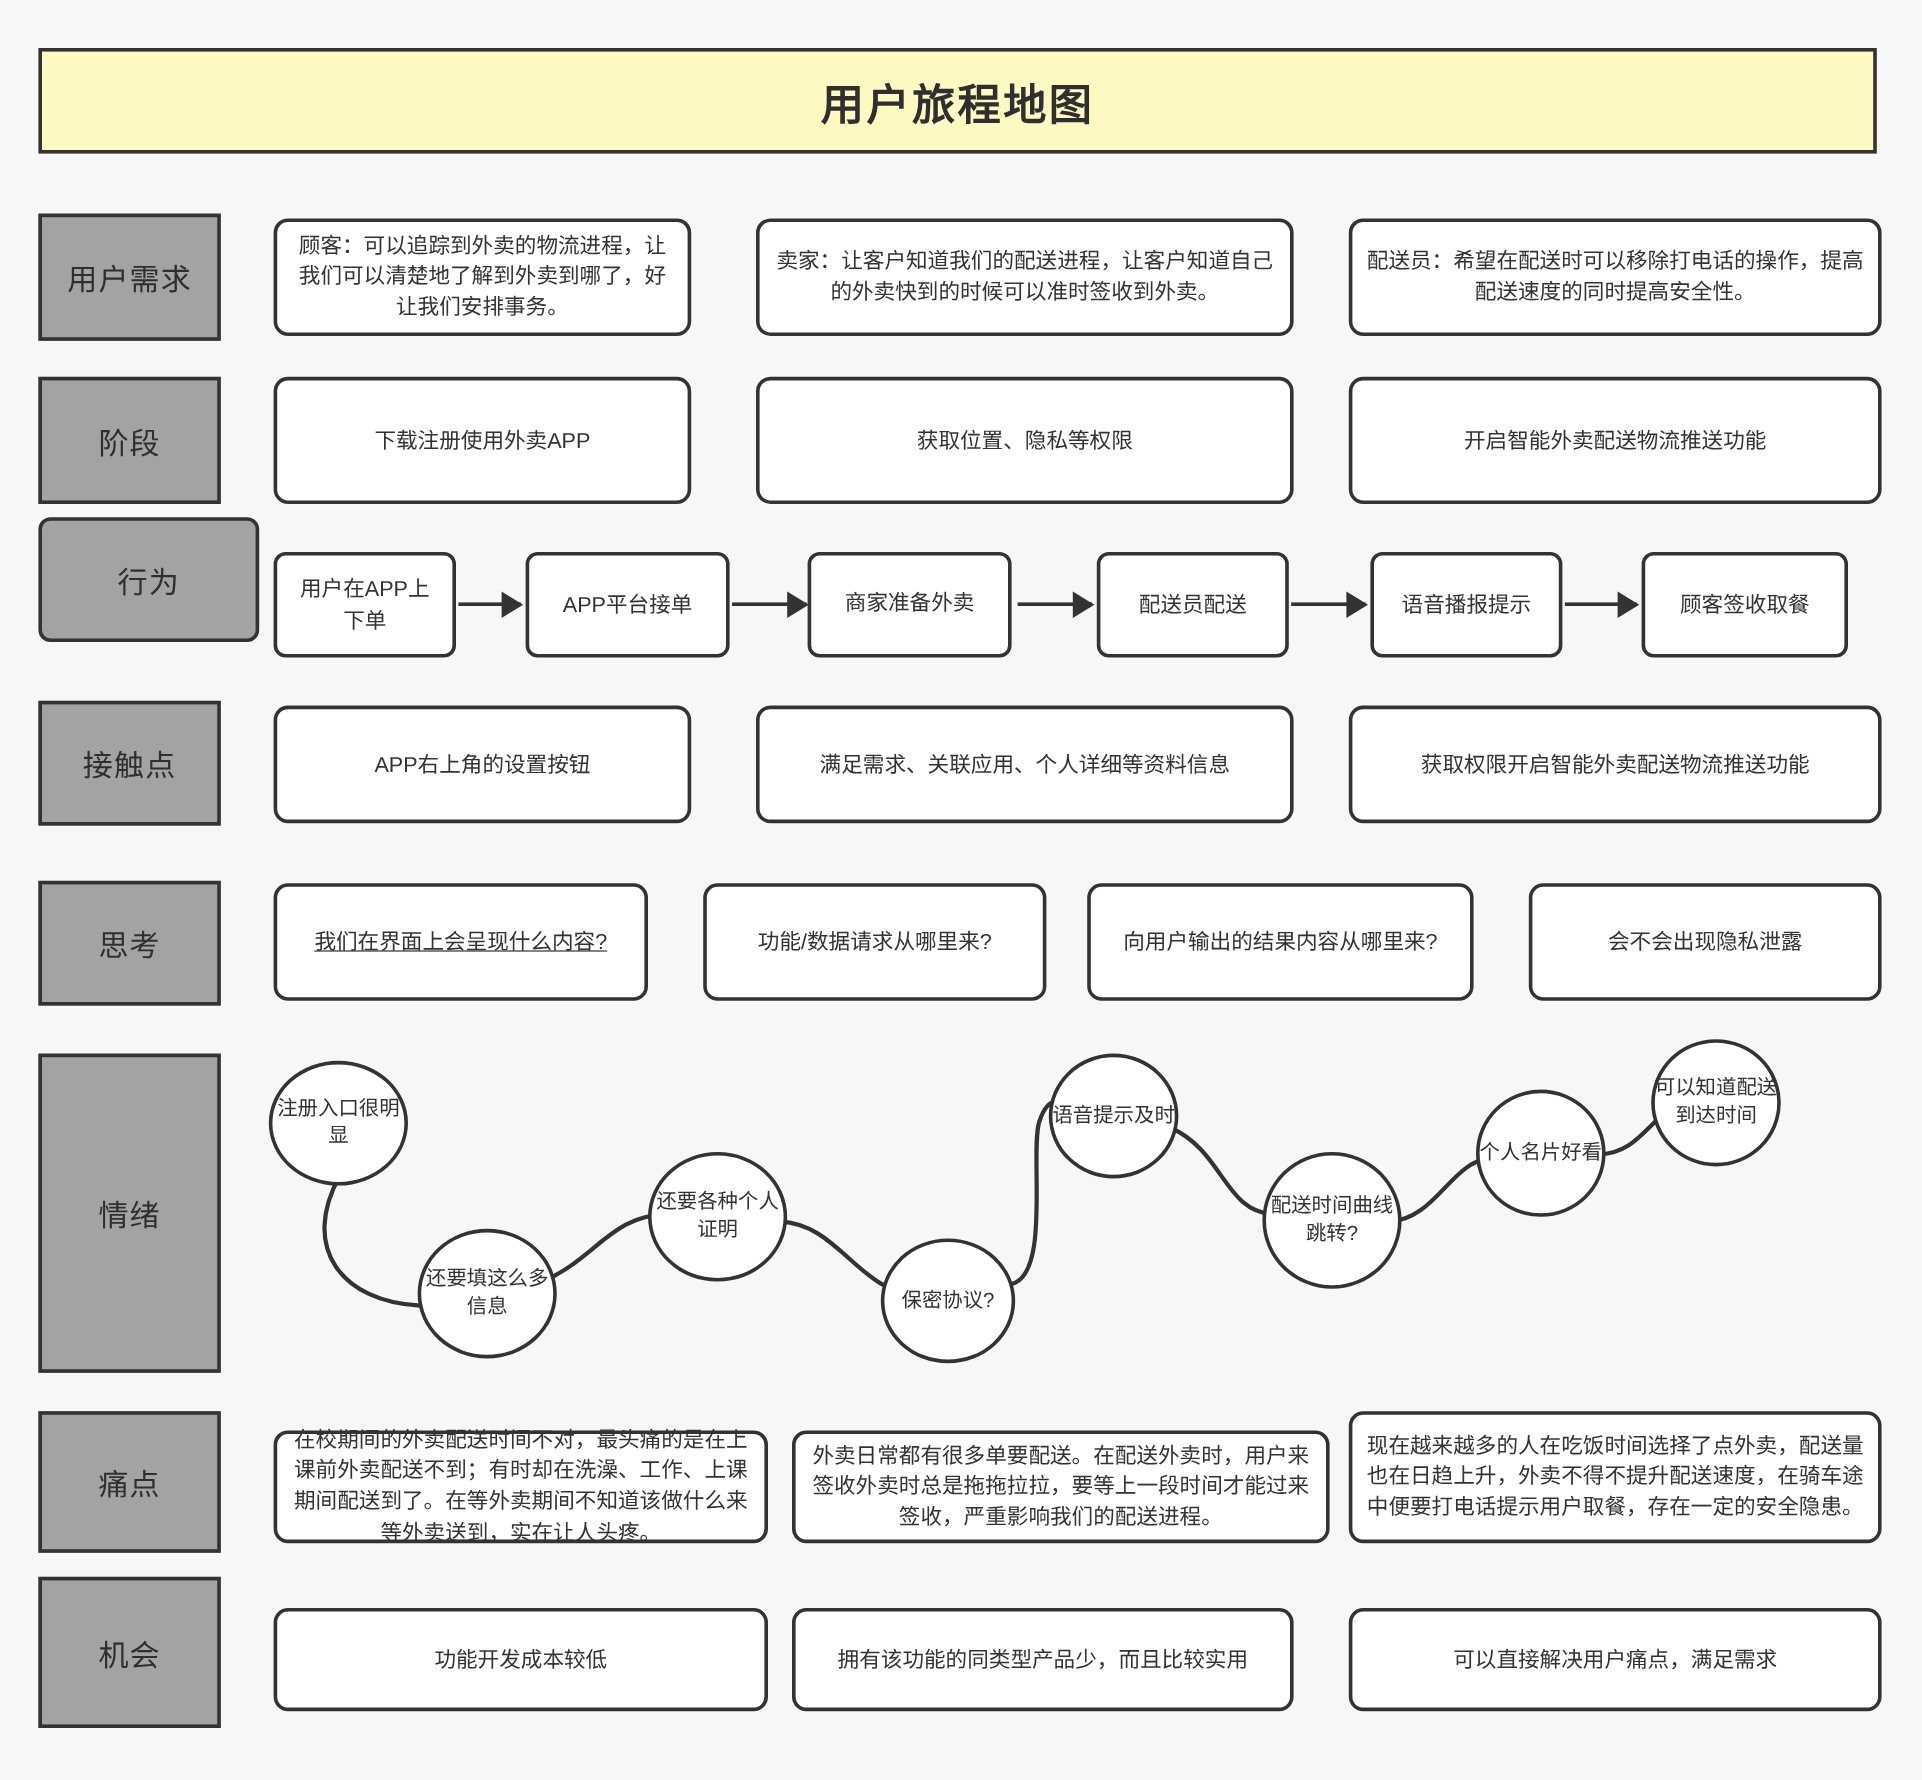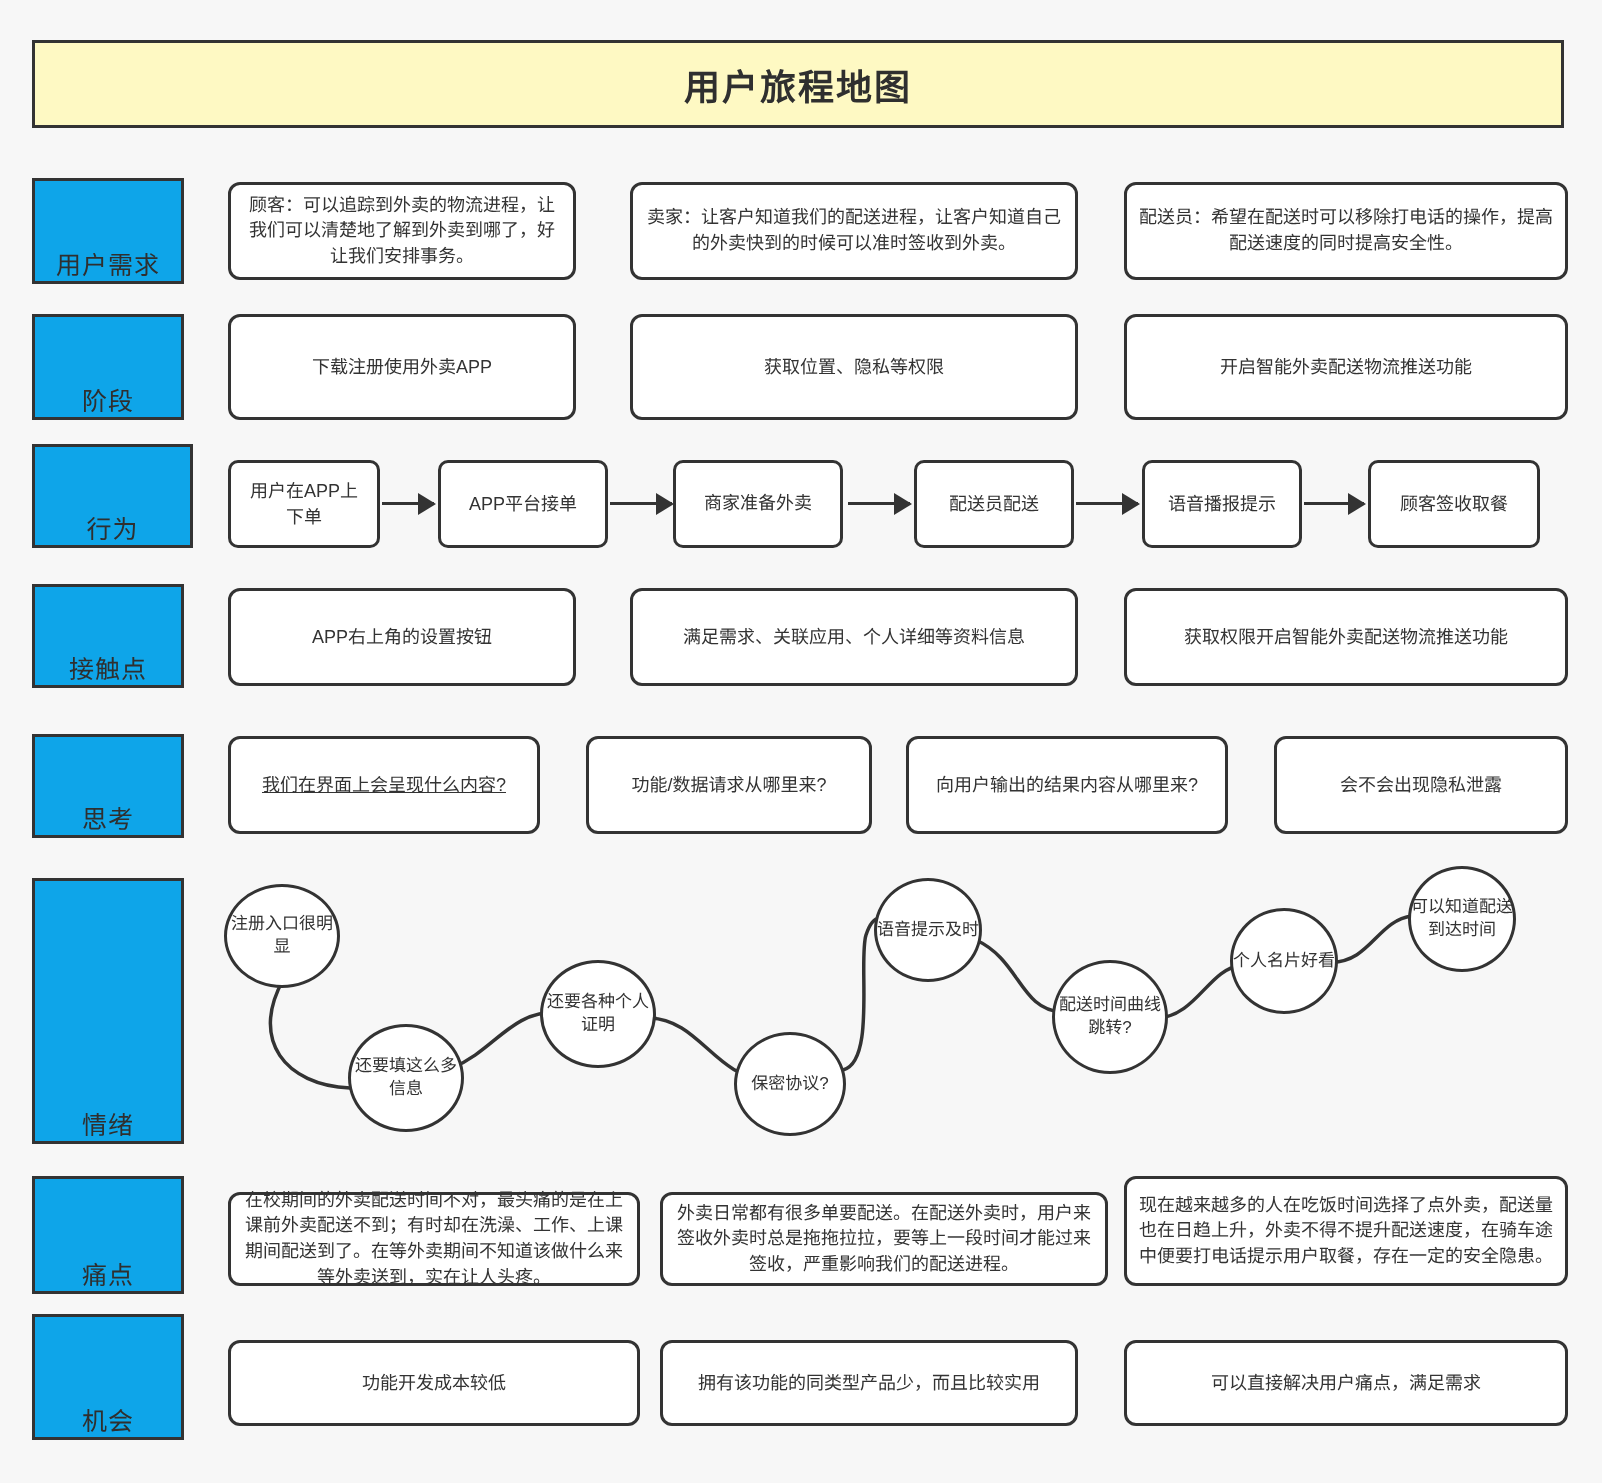--- a/index.html
+++ b/index.html
@@ -39,25 +39,25 @@
   .title-banner .title-text {
     font-size: 36px;
     font-weight: bold;
     color: #2f2f2f;
     letter-spacing: 2px;
   }
 
   
   .row-label {
     position: absolute;
-    background: #0ea5e9;
+    background: #a3a3a3;
     border: 3px solid #333333;
     box-sizing: border-box;
     display: flex;
-    align-items: flex-end;
+    align-items: center;
     justify-content: center;
     font-size: 25px;
     color: #2f2f2f;
     letter-spacing: 1px;
   }
 
   
   .card {
     position: absolute;
     background: #ffffff;
@@ -153,21 +153,21 @@
   <div class="card" style="left:228px; top:314px; width:348px; height:106px;">
     <span>下载注册使用外卖APP</span>
   </div>
   <div class="card" style="left:630px; top:314px; width:448px; height:106px;">
     <span>获取位置、隐私等权限</span>
   </div>
   <div class="card" style="left:1124px; top:314px; width:444px; height:106px;">
     <span>开启智能外卖配送物流推送功能</span>
   </div>
 
-  <div class="row-label" style="left:32px; top:444px; width:161px; height:104px;">
+  <div class="row-label" style="left:32px; top:431px; width:184px; height:104px;border-radius:10px;">
     <span>行为</span>
   </div>
 
   <div class="card flow-step" style="left:228px; top:460px; width:152px; height:88px;">
     <span>用户在APP上下单</span>
   </div>
   <div class="arrow" style="left:382px; top:502px; width:52px;"></div>
 
   <div class="card flow-step" style="left:438px; top:460px; width:170px; height:88px;">
     <span>APP平台接单</span>
@@ -259,21 +259,21 @@
   </div>
   <div class="emotion-node" style="left:874px; top:878px; width:108px; height:104px;">
     <span>语音提示及时</span>
   </div>
   <div class="emotion-node" style="left:1052px; top:960px; width:116px; height:114px;">
     <span>配送时间曲线跳转?</span>
   </div>
   <div class="emotion-node" style="left:1230px; top:908px; width:108px; height:106px;">
     <span>个人名片好看</span>
   </div>
-  <div class="emotion-node" style="left:1408px; top:866px; width:108px; height:106px;">
+  <div class="emotion-node" style="left:1376px; top:866px; width:108px; height:106px;">
     <span>可以知道配送到达时间</span>
   </div>
 
   <div class="row-label" style="left:32px; top:1176px; width:152px; height:118px;">
     <span>痛点</span>
   </div>
   <div class="card dense" style="left:228px; top:1192px; width:412px; height:94px;">
     <span>在校期间的外卖配送时间不对，最头痛的是在上课前外卖配送不到；有时却在洗澡、工作、上课期间配送到了。在等外卖期间不知道该做什么来等外卖送到，实在让人头疼。</span>
   </div>
   <div class="card dense" style="left:660px; top:1192px; width:448px; height:94px;">

